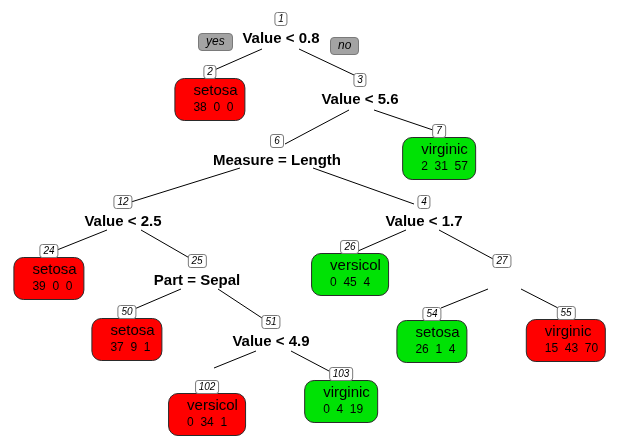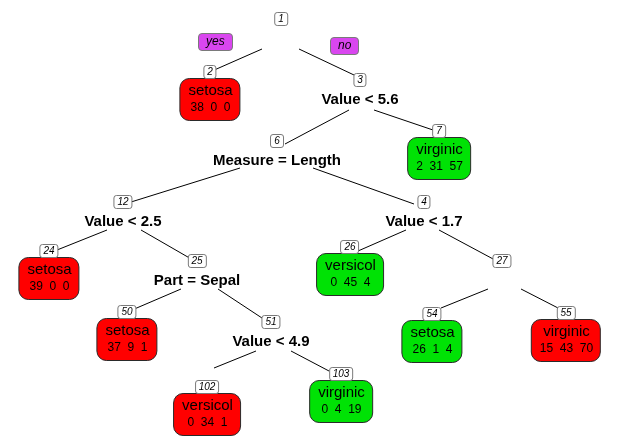--- a/index.html
+++ b/index.html
@@ -44,43 +44,43 @@
     font-weight: bold;
     font-size: 15px;
     line-height: 15px;
     color: #000000;
     white-space: nowrap;
   }
   .node.leaf .tag { margin-bottom: -1px; }
   .leaf-box {
     border: 1.5px solid #2a2a2a;
     border-radius: 10px;
-    padding: 2px 7px 4px 8px;
-    text-align: center;
+    padding: 2px 7px 4px 18px;
+    text-align: left;
     color: #000000;
   }
   .leaf-class {
     font-size: 15px;
     line-height: 18px;
     white-space: pre;
   }
   .leaf-counts {
     font-size: 12px;
     line-height: 17px;
     white-space: pre;
   }
   .branch-label {
     position: absolute;
     z-index: 1;
     font-style: italic;
     font-size: 12px;
     line-height: 13px;
     padding: 1px 7px 2px 7px;
     color: #000000;
-    background: #d946ef;
+    background: #a3a3a3;
     border: 1px solid #7a7a7a;
     border-radius: 4px;
     white-space: nowrap;
   }
 </style>
 </head>
 <body>
 
 <div class="stage">
 
@@ -103,20 +103,21 @@
       <line x1="256" y1="351" x2="214" y2="368"></line>
       <line x1="291" y1="351" x2="329" y2="371"></line>
     </g>
   </svg>
 
   <span class="branch-label" style="left:198px; top:33px">yes</span>
   <span class="branch-label" style="left:330px; top:37px">no</span>
 
   <div class="node split" style="left:281px; top:12px">
     <span class="tag">1</span>
+    <div class="split-label">Value &lt; 0.8</div>
   </div>
   <div class="node split" style="left:360px; top:73px">
     <span class="tag">3</span>
     <div class="split-label">Value &lt; 5.6</div>
   </div>
   <div class="node split" style="left:277px; top:134px">
     <span class="tag">6</span>
     <div class="split-label">Measure = Length</div>
   </div>
   <div class="node split" style="left:123px; top:195px">

